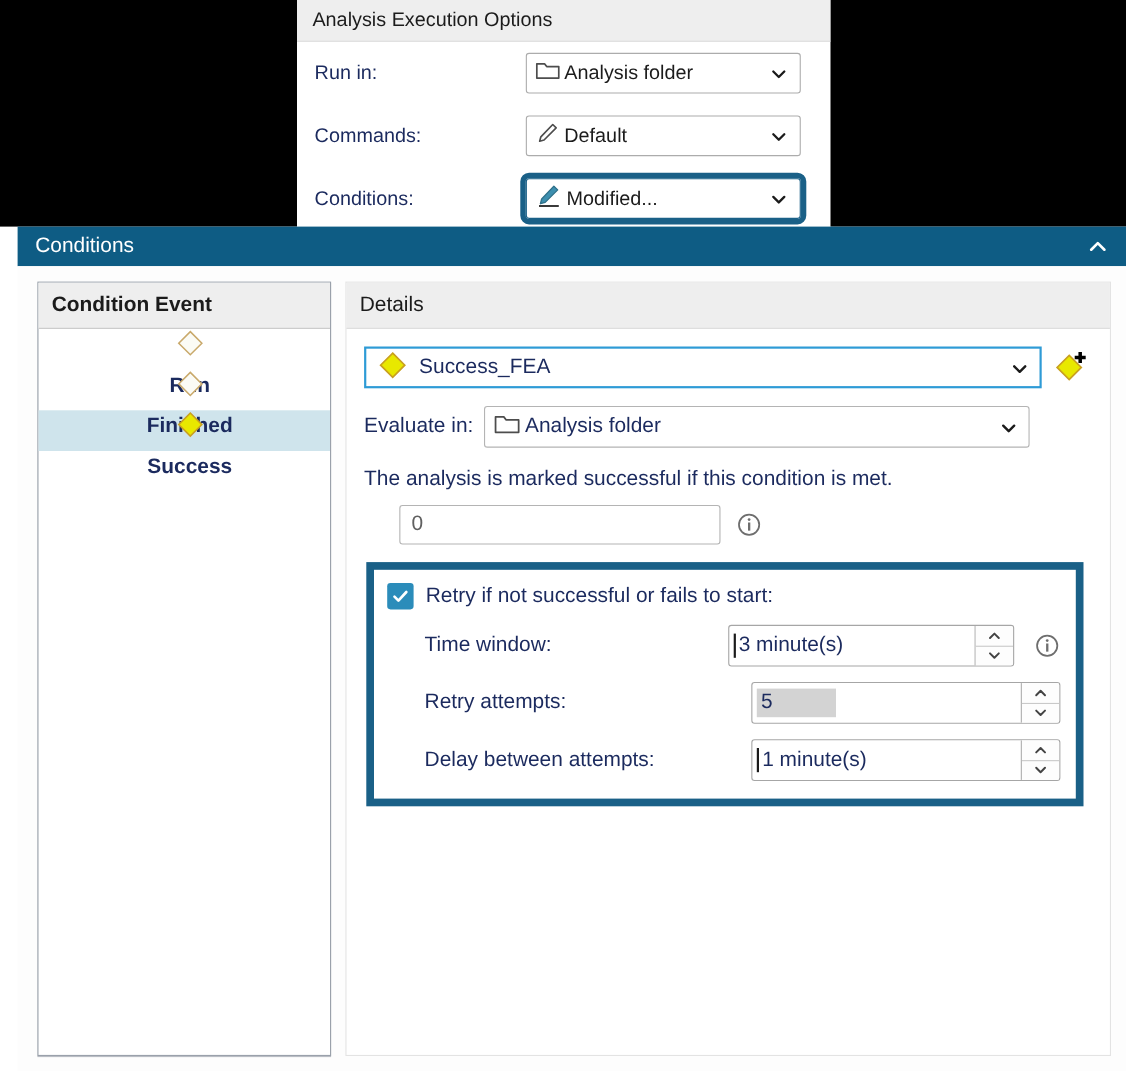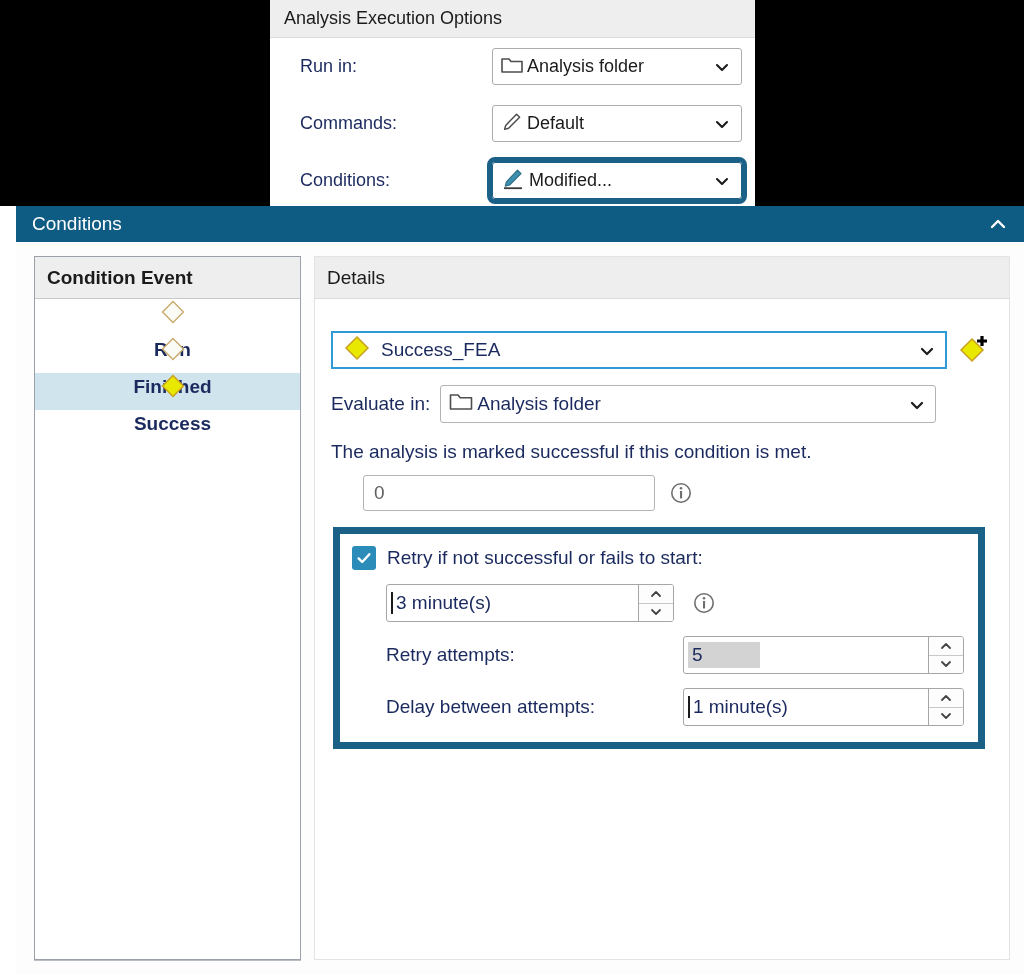--- a/index.html
+++ b/index.html
@@ -26,21 +26,21 @@
     border-bottom: 1px solid #dcdcdc;
     display: flex; align-items: center;
     padding-left: 14px;
     box-sizing: border-box;
   }
   .aeo-header-title {
     font-size: 18px; color: #1b1b1b;
   }
   .aeo-row {
     display: flex; align-items: center;
-    padding-left: 30px;
+    padding-left: 16px;
     height: 57px;
   }
   .aeo-label {
     font-size: 18px; color: #1b2a5e;
     width: 192px;
   }
   .aeo-combo {
     position: relative;
     width: 250px; height: 37px;
     background: #ffffff;
@@ -144,21 +144,20 @@
     height: 42px;
     background: #eeeeee;
     border-bottom: 1px solid #dcdcdc;
     display: flex; align-items: center;
     padding-left: 12px;
     box-sizing: border-box;
     font-size: 19px; color: #1b1b1b;
   }
   .details-body {
     padding: 16px 18px 0 16px;
-    margin-top: 16px;
   }
 
   .cond-select-row {
     display: flex; align-items: center; gap: 10px;
   }
   .cond-select {
     position: relative;
     width: 616px; height: 38px;
     background: #ffffff;
     border: 2px solid #2e9bd6;
@@ -468,20 +467,21 @@
             <div class="retry-head">
               <span class="chk-checked">
                 <svg width="16" height="16" viewBox="0 0 16 16">
                   <polyline points="2.6,8.4 6.2,12 13.4,4.2" fill="none" stroke="#ffffff" stroke-width="2.4" stroke-linecap="round" stroke-linejoin="round"></polyline>
                 </svg>
               </span>
               <span class="retry-head-label">Retry if not successful or fails to start:</span>
             </div>
 
             <div class="spin-row">
+              <span class="spin-label">Time window:</span>
               <div class="spin-wrap">
                 <div class="spin-text">
                   <span class="caret"></span>
                   <span>3 minute(s)</span>
                 </div>
                 <div class="spin-btns">
                   <div class="spin-btn">
                     <svg width="14" height="10" viewBox="0 0 14 10">
                       <polyline points="3,7 7,3 11,7" fill="none" stroke="#444444" stroke-width="1.8" stroke-linecap="round" stroke-linejoin="round"></polyline>
                     </svg>

